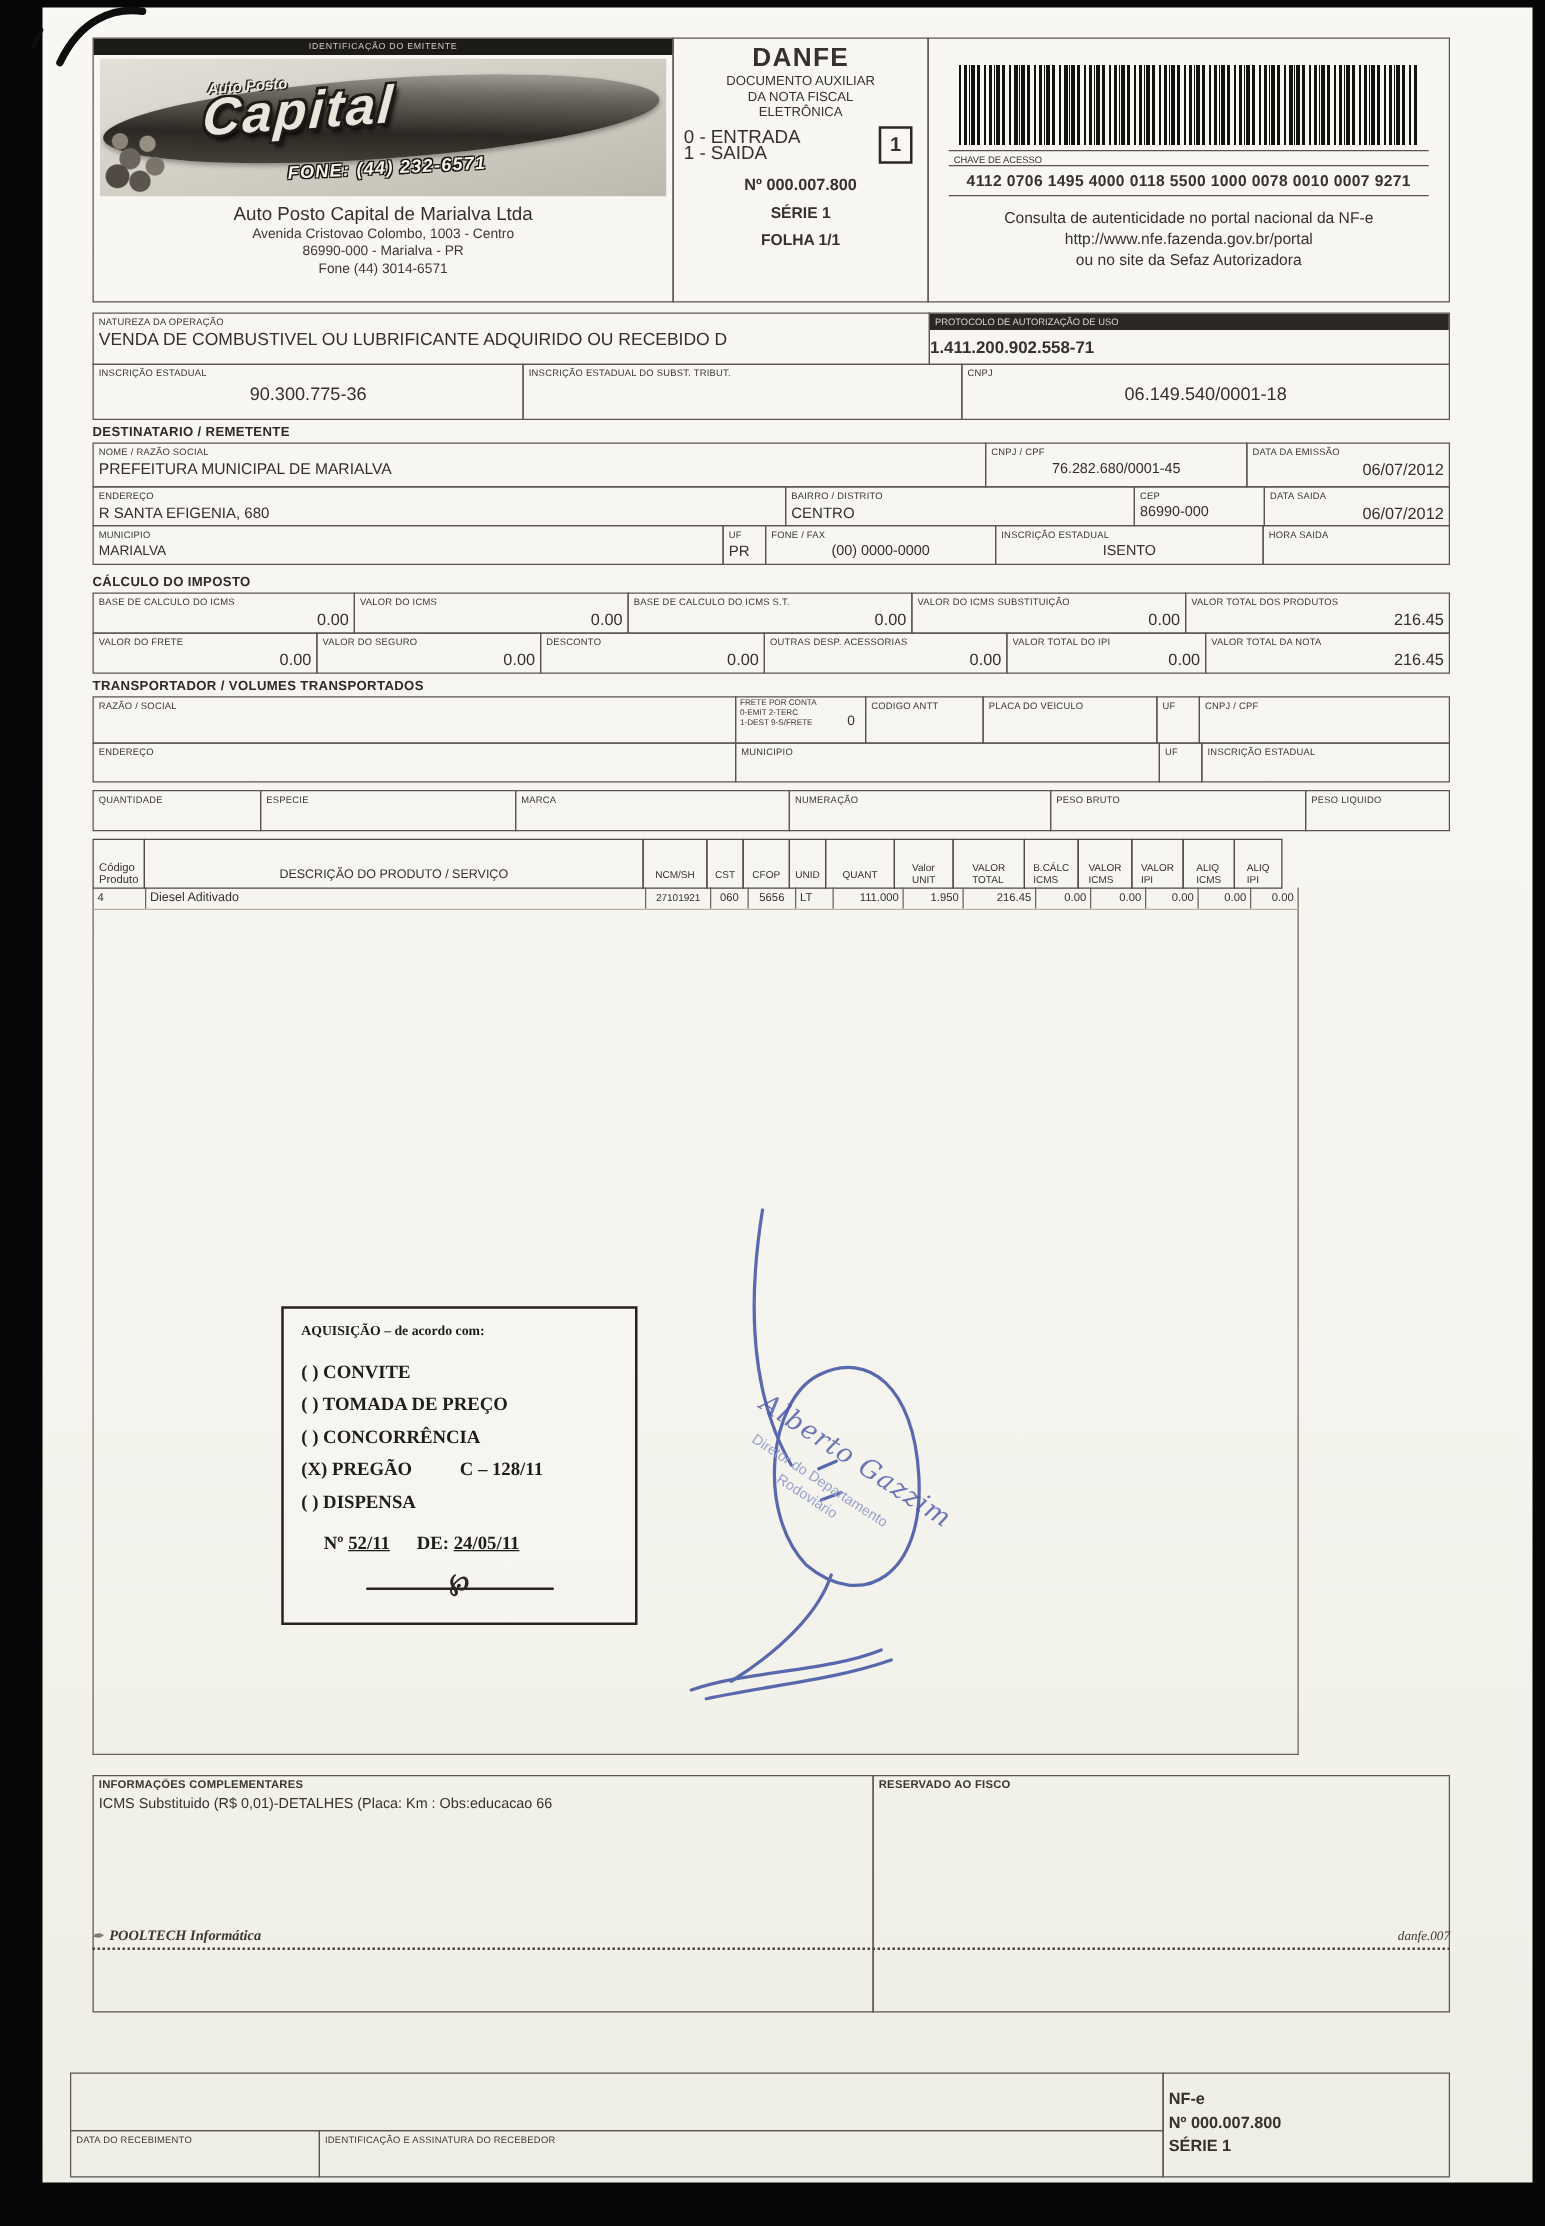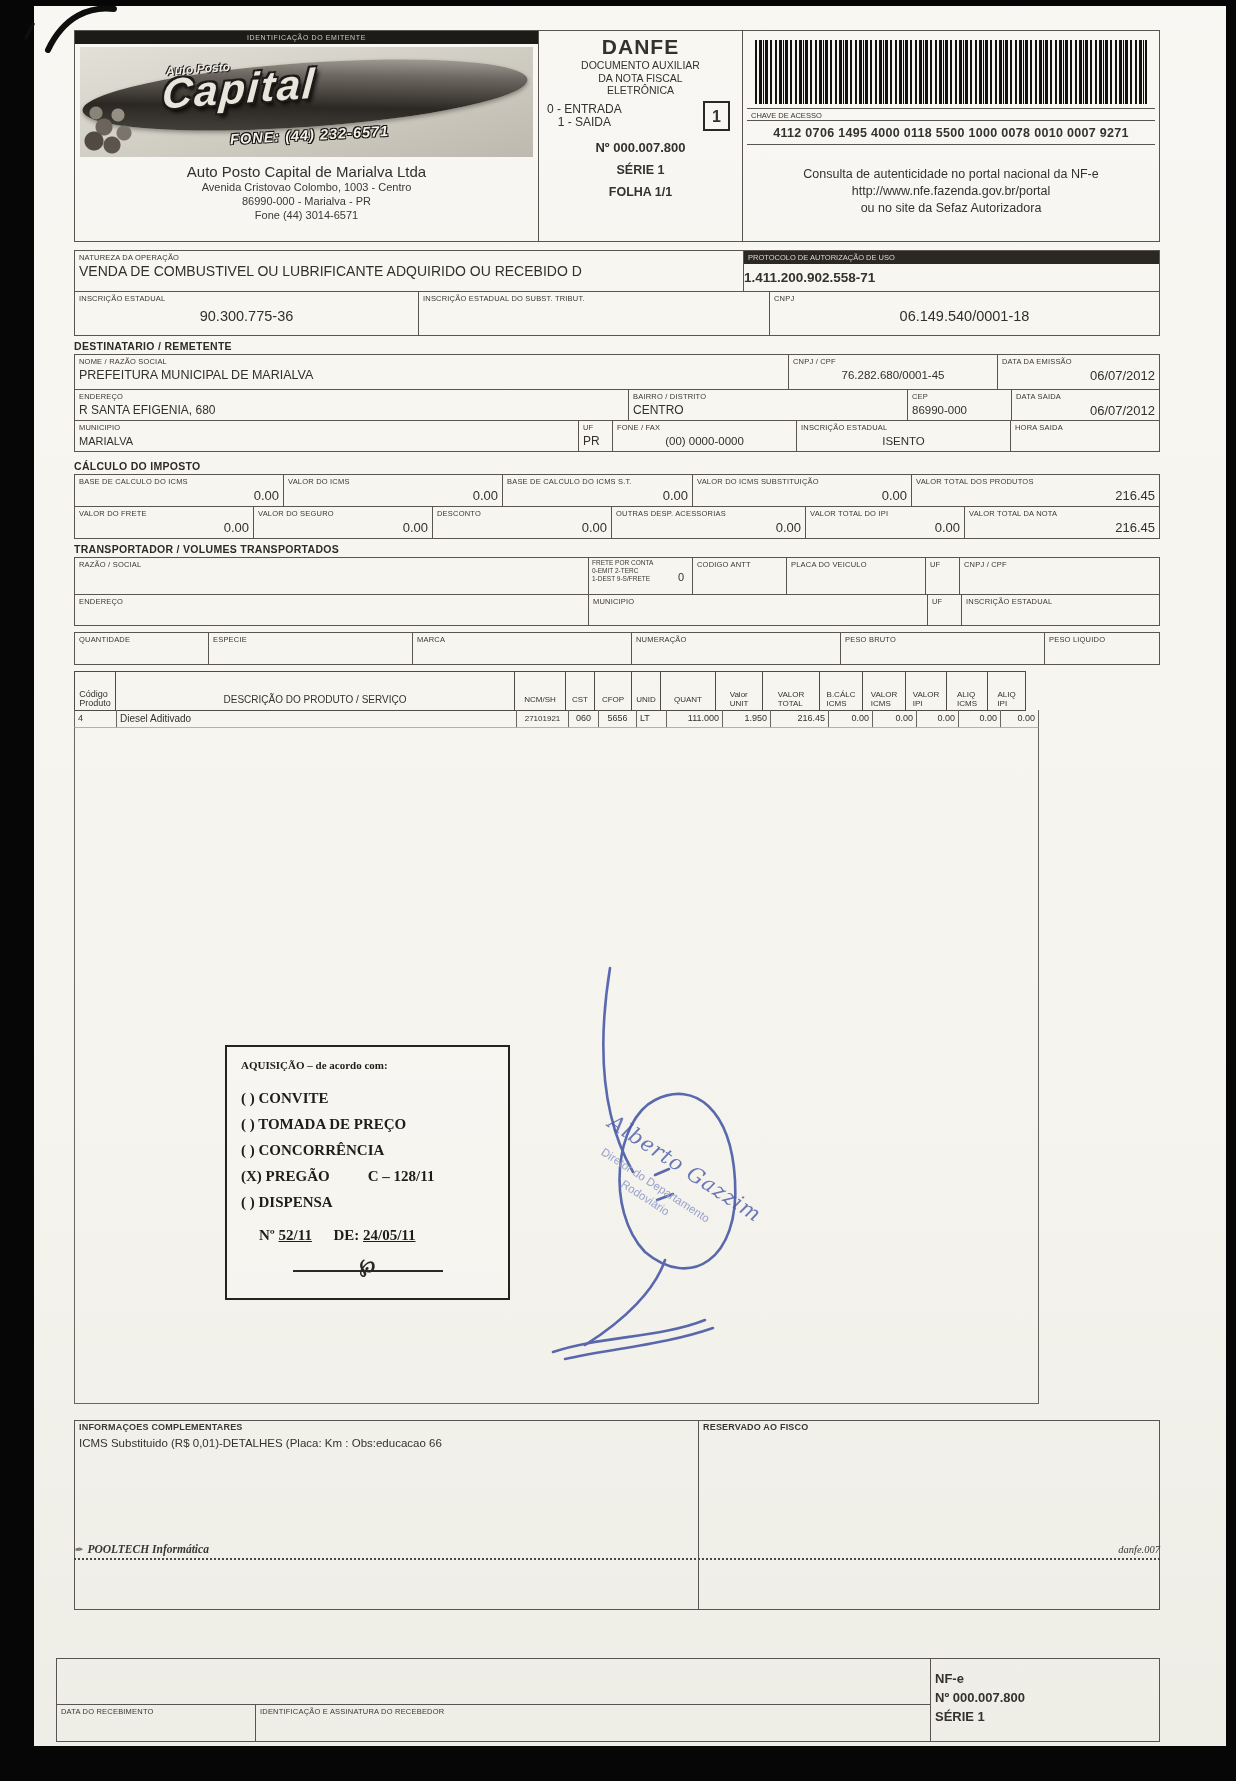--- a/index.html
+++ b/index.html
@@ -43,27 +43,27 @@
       radial-gradient(circle at 42px 40px,#7a746a 0 7px,transparent 8px),
       radial-gradient(circle at 14px 20px,#8a8478 0 6px,transparent 7px),
       radial-gradient(circle at 36px 22px,#968f84 0 6px,transparent 7px); }
   .emit-name { font-size:15px; text-align:center; margin-top:6px; color:#34312d; }
   .emit-addr { font-size:11px; line-height:14px; text-align:center; color:#3c3935; }
 
   .danfe-mid { width:205px; text-align:center; padding:4px 0 0; }
   .danfe-title { font-size:21px; font-weight:bold; letter-spacing:1px; }
   .danfe-sub { font-size:10.5px; line-height:12.5px; }
   .danfe-es { display:flex; align-items:center; justify-content:space-between; padding:2px 12px 0 8px; margin-top:2px; }
-  .danfe-es-l { text-align:center; font-size:12px; line-height:13px; }
+  .danfe-es-l { text-align:left; font-size:15px; line-height:13px; }
   .tipo-box { width:27px; height:30px; border:2px solid #2a2724; font-size:16px; font-weight:bold;
               line-height:27px; text-align:center; }
   .danfe-num { font-size:13px; font-weight:bold; margin-top:9px; }
   .danfe-serie,.danfe-folha { font-size:12.5px; font-weight:bold; margin-top:8px; }
 
-  .chave-col { flex:1; padding:4px; display:flex; flex-direction:column; }
+  .chave-col { flex:1; padding:16px; display:flex; flex-direction:column; }
   .barcode { height:64px; margin:5px 8px 4px; background:
       repeating-linear-gradient(90deg,#141210 0 2px,transparent 2px 5px),
       repeating-linear-gradient(90deg,#141210 0 1px,transparent 1px 4px),#f7f6f2; }
   .chave-label { border-top:1px solid #5a5550; border-bottom:1px solid #5a5550; font-size:7.5px;
                  padding:2px 4px 0; height:13px; }
   .chave-val { font-size:12.5px; font-weight:bold; text-align:center; padding:5px 0 4px; letter-spacing:.3px; }
   .consulta { border-top:1px solid #5a5550; flex:1; display:flex; flex-direction:column;
               justify-content:center; text-align:center; font-size:12.5px; line-height:17px; }
 
   .proto-bar { background:#2a2724; color:#ddd8d0; font-size:7.5px; padding:2px 4px; height:13px; }
@@ -261,21 +261,21 @@
 
     <div class="abs row" style="left:0;top:444px;width:1086px;height:33px">
       <div class="f" style="width:210px">
         <span class="lab">BASE DE CALCULO DO ICMS</span>
         <div class="val val-r">0.00</div>
       </div>
       <div class="f" style="width:220px">
         <span class="lab">VALOR DO ICMS</span>
         <div class="val val-r">0.00</div>
       </div>
-      <div class="f" style="width:191px">
+      <div class="f" style="width:228px">
         <span class="lab">BASE DE CALCULO DO ICMS S.T.</span>
         <div class="val val-r">0.00</div>
       </div>
       <div class="f" style="width:220px">
         <span class="lab">VALOR DO ICMS SUBSTITUIÇÃO</span>
         <div class="val val-r">0.00</div>
       </div>
       <div class="f" style="flex:1">
         <span class="lab">VALOR TOTAL DOS PRODUTOS</span>
         <div class="val val-r">216.45</div>

